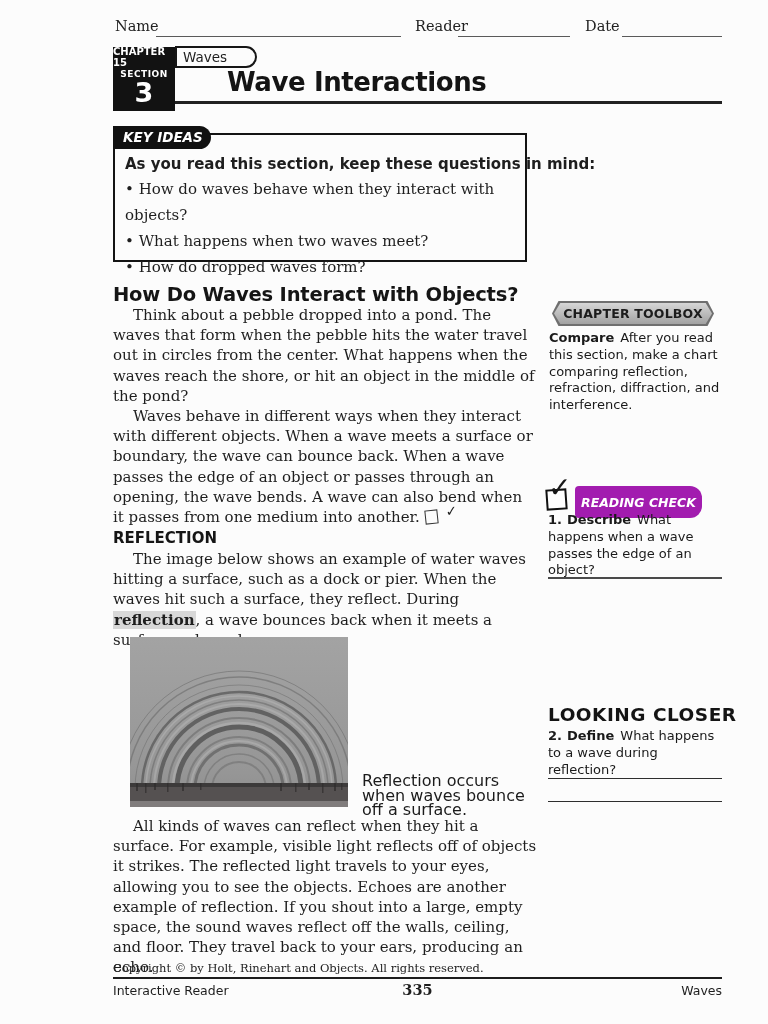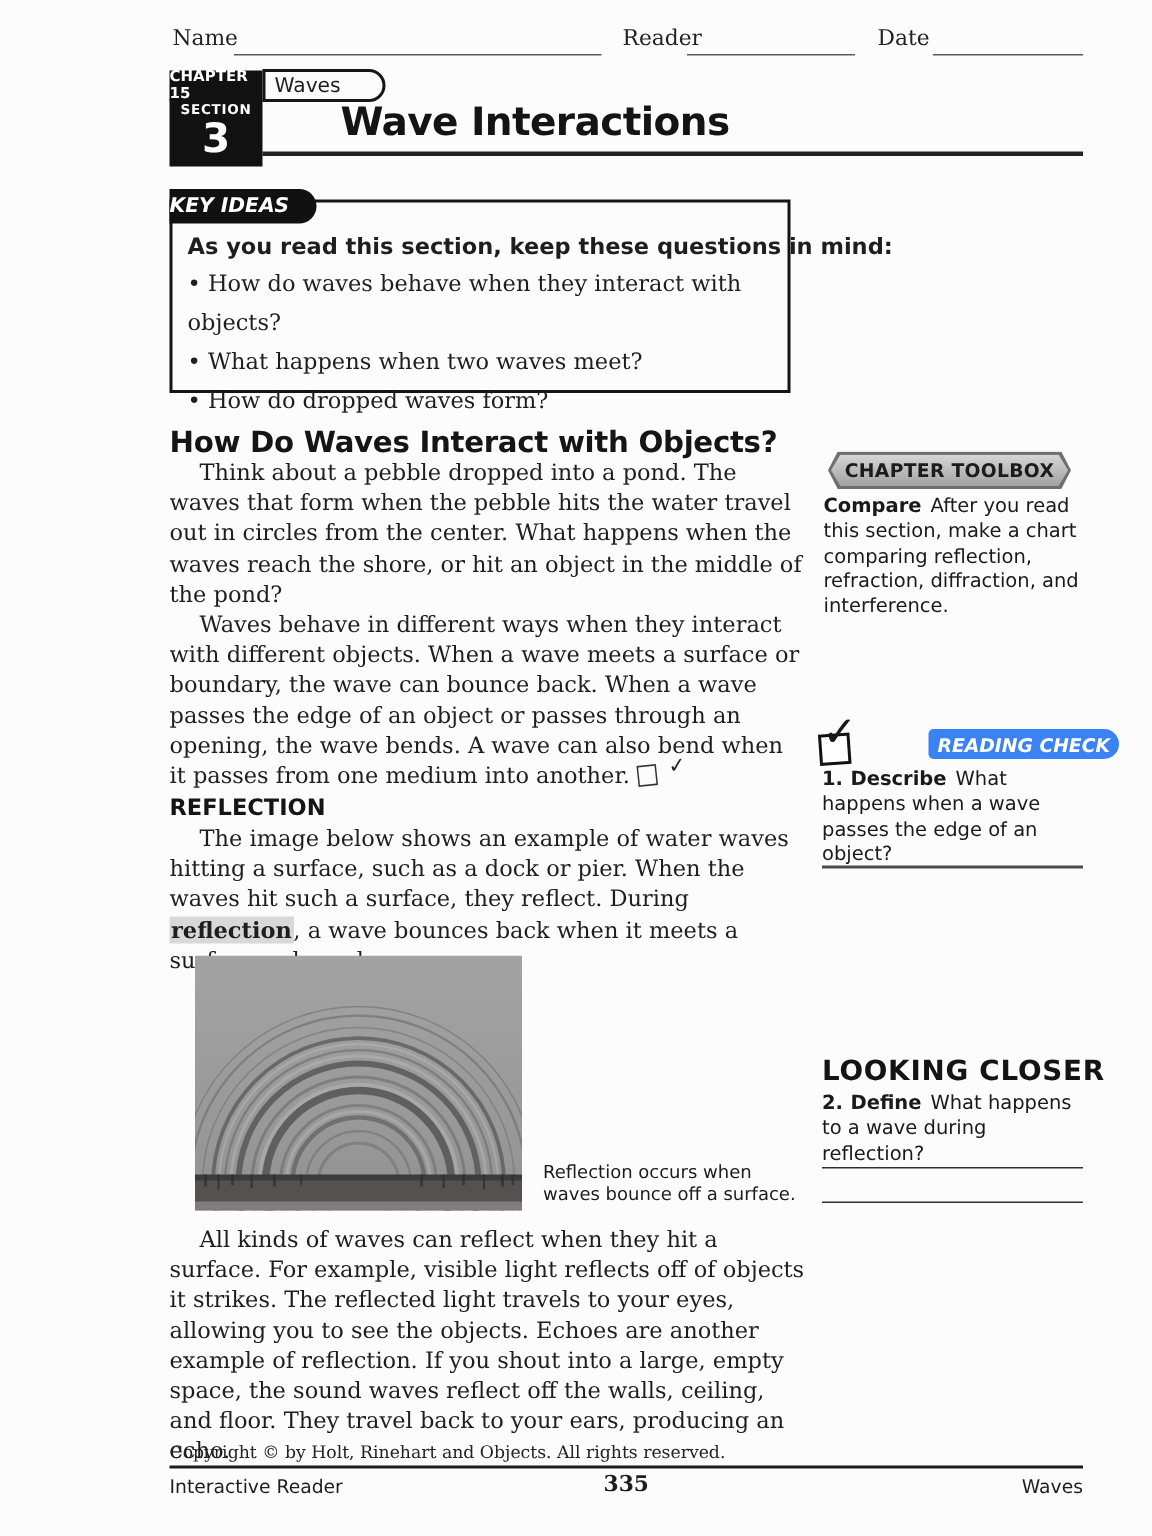--- a/index.html
+++ b/index.html
@@ -24,21 +24,21 @@
   .section-box { left:113px; top:66px; width:62px; height:45px; background:#121212; color:#fff; text-align:center; }
   .section-word { font-size:9px; font-weight:bold; letter-spacing:0.5px; margin-top:3px; }
   .section-num { font-size:27px; font-weight:bold; line-height:28px; }
   .page-title { left:187px; top:67px; font-size:26px; font-weight:800; letter-spacing:-0.4px; color:#141414;margin-left:40px; }
   .title-rule { left:175px; top:101px; width:547px; height:2.5px; background:#222; }
 
   
   .ki-box { left:113px; top:133px; width:410px; height:125px; border:2px solid #141414; }
   .ki-badge { left:113px; top:126px; width:98px; height:23px; background:#111;
     border-radius:0 13px 13px 0; color:#fff; font-style:italic; font-weight:bold;
-    font-size:13.5px; line-height:23px; box-sizing:border-box; }
+    font-size:13.5px; line-height:23px; padding-left:10px; box-sizing:border-box; }
   .ki-intro { left:125px; top:155px; font-size:15px; font-weight:bold; }
   .ki-list { left:125px; top:176px; width:392px; font-size:15px; }
   .kq { line-height:26px; }
   .kq::before { content:"• "; }
 
   
   .main-h2 { left:113px; top:283px; font-size:19.5px; font-weight:800; letter-spacing:-0.2px; color:#151515; }
   .bodytext { left:113px; top:305px; width:424px; font-size:15px; line-height:20.2px; }
   .bodytext p { margin:0; text-indent:20px; }
   .refl-h3 { left:113px; top:529px; font-size:15px; font-weight:800; color:#151515; }
@@ -46,43 +46,43 @@
   .term { font-weight:bold; background:#d8d8d8; padding:0 1px; }
   .p4 { left:113px; top:816px; width:424px; font-size:15px; line-height:20.2px; text-indent:20px; }
 
   .checkbox { display:inline-block; position:relative; width:11px; height:12px;
     border:1.5px solid #333; margin-left:5px; vertical-align:-2px; transform:rotate(-6deg); }
   .checkbox .tick { position:absolute; top:-8px; left:0px; font-size:14px; font-weight:bold;
     font-family:"DejaVu Sans",sans-serif; color:#222; }
 
   
   .photo { left:130px; top:637px; width:218px; height:170px; }
-  .caption { left:362px; top:774px; width:172px; font-size:12px; line-height:14.5px; color:#1b1b1b; }
+  .caption { left:362px; top:774px; width:172px; font-size:16px; line-height:14.5px; color:#1b1b1b; }
 
   
   .ribbon-outer { left:552px; top:301px; width:162px; height:25px; background:#6f6f6f;
     clip-path:polygon(4% 0,96% 0,100% 50%,96% 100%,4% 100%,0 50%); }
   .ribbon { position:absolute; left:2px; top:2px; width:158px; height:21px;
     background:linear-gradient(#d6d6d6,#a2a2a2);
     clip-path:polygon(4% 0,96% 0,100% 50%,96% 100%,4% 100%,0 50%);
     display:flex; align-items:center; justify-content:center;
     font-size:12.5px; font-weight:800; color:#1c1c1c; letter-spacing:0.2px; }
   .side-text { width:178px; font-size:13px; line-height:16.8px; color:#1a1a1a; }
   .lead { font-weight:bold; margin-right:6px; }
   .qnum { font-weight:bold; margin-right:5px; }
   .tb-text { left:549px; top:330px; }
 
   .rc-iconwrap { left:546px; top:480px; width:30px; height:30px; }
   .rc-box { position:absolute; left:0; bottom:0; width:17px; height:17px; background:#fff;
     border:2.5px solid #111; transform:rotate(-4deg); }
   .rc-tick { position:absolute; left:2px; top:-9px; font-size:28px; font-weight:900;
     font-family:"DejaVu Sans",sans-serif; color:#181818; }
-  .rc-badge { left:575px; top:486px; width:127px; height:20px; background:#3b82f6;
+  .rc-badge { left:575px; top:486px; width:127px; height:32px; background:#a21caf;
     border-radius:4px 12px 12px 4px; color:#fff; font-style:italic; font-weight:bold;
-    font-size:12.5px; display:flex; align-items:center; justify-content:center;margin-left:44px; }
+    font-size:12.5px; display:flex; align-items:center; justify-content:center; }
   .rc-text { left:548px; top:512px; }
   .rc-line { left:548px; top:577px; width:174px; border-top:2px solid #4a4a4a; }
 
   .lc-title { left:548px; top:704px; font-size:18.5px; font-weight:800; letter-spacing:0.5px; color:#141414; }
   .lc-text { left:548px; top:728px; }
   .lc-line1 { left:548px; top:778px; width:174px; border-top:1.6px solid #2e2e2e; }
   .lc-line2 { left:548px; top:801px; width:174px; border-top:1.6px solid #2e2e2e; }
 
   
   .copyright { left:113px; top:961px; font-size:11.5px; color:#222; }

